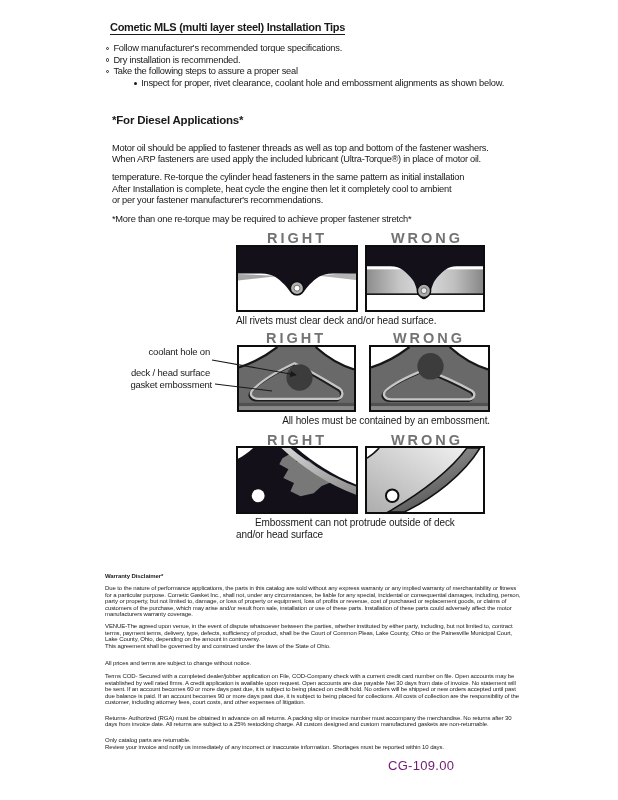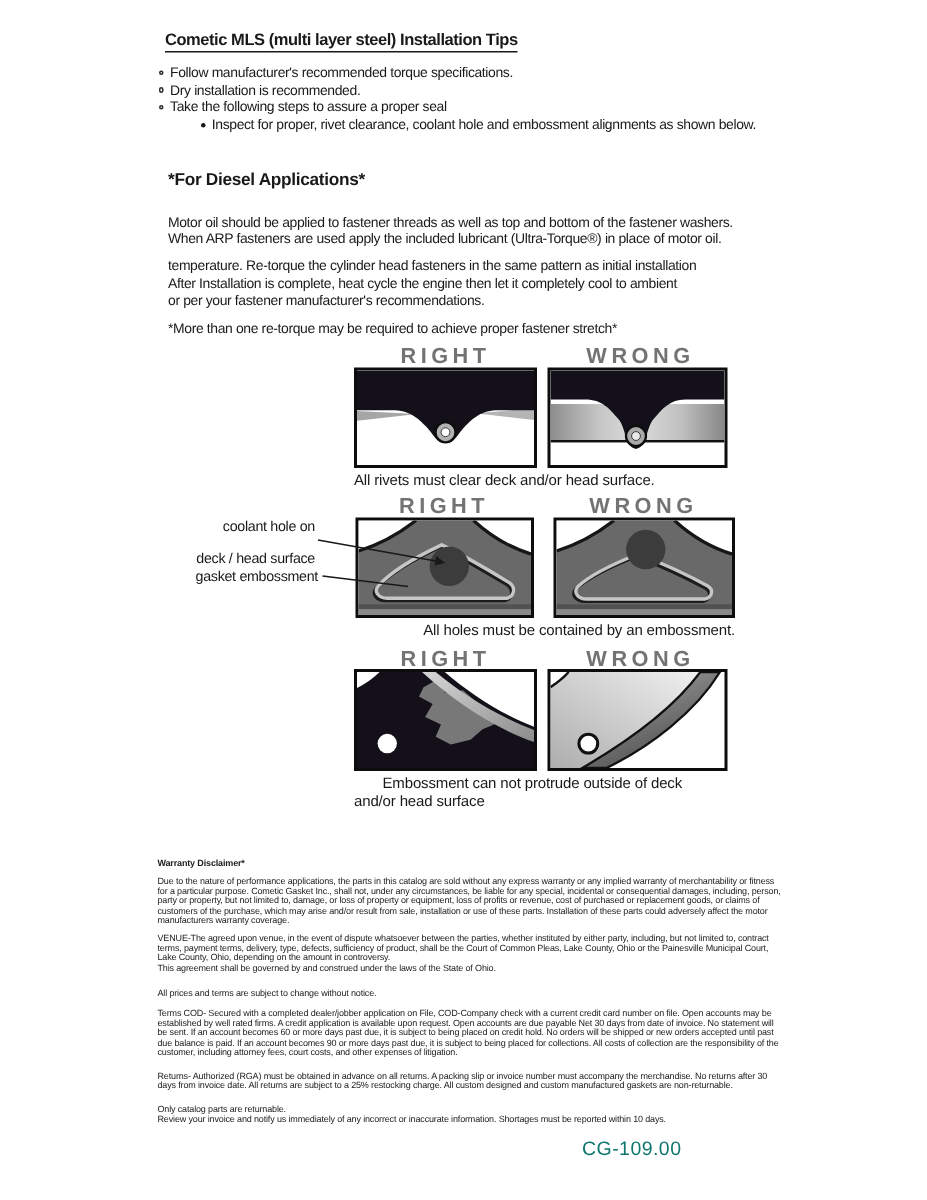--- a/index.html
+++ b/index.html
@@ -28,21 +28,21 @@
   .dbox.thin{border-width:2px;}
   .dbox svg{display:block;width:100%;height:100%;}
   .cap{position:absolute;font-size:10px;letter-spacing:-0.1px;color:#191919;}
   .side-label{position:absolute;font-size:9.5px;letter-spacing:-0.2px;text-align:right;color:#191919;}
   .leader{position:absolute;left:205px;top:340px;width:130px;height:70px;z-index:5;pointer-events:none;}
 
   .legal{left:105px;top:573px;width:416px;font-size:6px;line-height:6.4px;letter-spacing:-0.1px;color:#222;}
   .legal-h{font-weight:bold;margin-bottom:6px;}
   .lp{margin:0;}
 
-  .footer-code{left:388px;top:758px;font-size:13px;letter-spacing:0.3px;color:#0f766e;}
+  .footer-code{left:388px;top:758px;font-size:13px;letter-spacing:0.3px;color:#701a75;}
 </style>
 </head>
 <body>
 
 <div class="page">
 
   <div class="abs doc-title nw">Cometic MLS (multi layer steel) Installation Tips</div>
 
   <div class="abs tips">
     <div class="brow">

